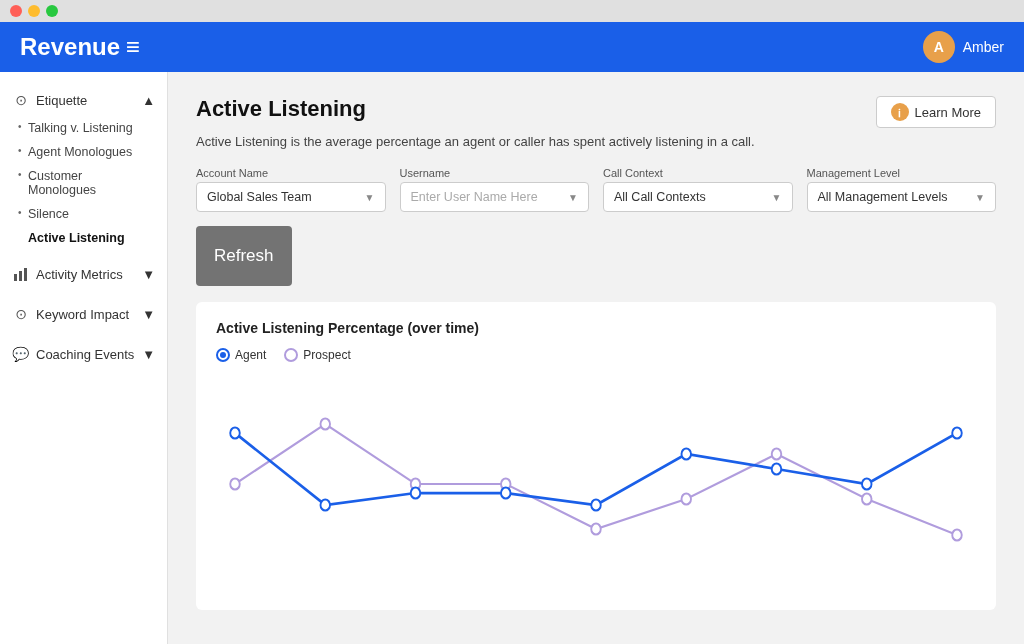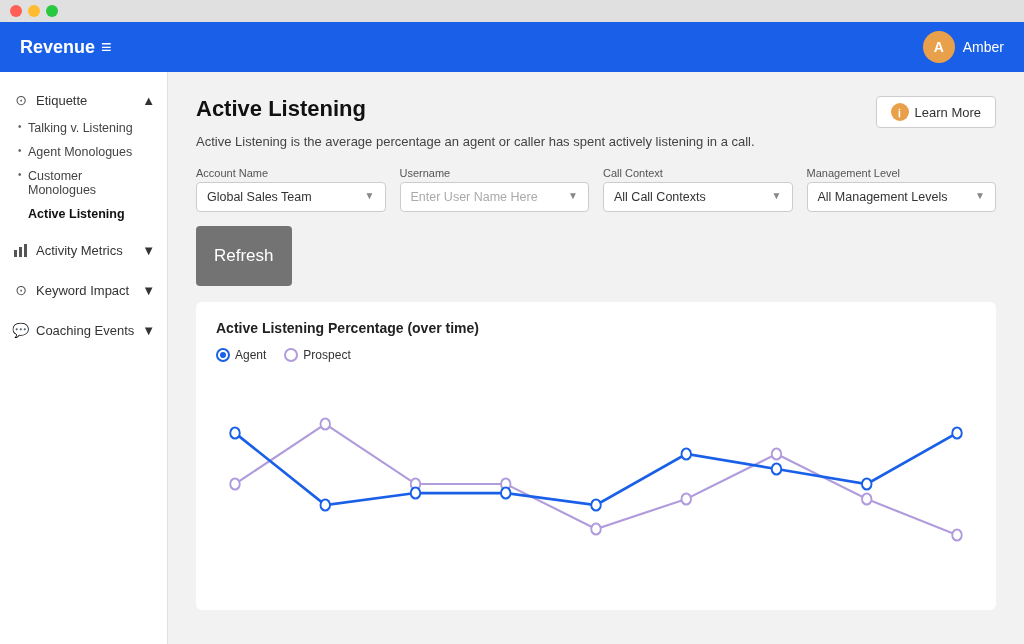--- a/index.html
+++ b/index.html
@@ -25,21 +25,21 @@
     .header {
       height: 50px;
       background: #1a5fe8;
       display: flex;
       align-items: center;
       justify-content: space-between;
       padding: 0 20px;
     }
     .header-logo {
       color: white;
-      font-size: 18px;
+      font-size: 24px;
       font-weight: 600;
       display: flex;
       align-items: center;
       gap: 6px;
     }
     .header-user {
       display: flex;
       align-items: center;
       gap: 8px;
       color: white;
@@ -174,21 +174,21 @@
       gap: 3px;
       flex: 1;
       min-width: 160px;
     }
     .filter-label {
       font-size: 11px;
       color: #555;
     }
     .filter-select {
       display: flex;
-      align-items: flex-start;
+      align-items: center;
       justify-content: space-between;
       background: white;
       border: 1px solid #ccc;
       border-radius: 4px;
       padding: 7px 10px;
       font-size: 12.5px;
       color: #333;
       cursor: pointer;
     }
     .filter-select .chevron-down {
@@ -294,20 +294,23 @@
         <span class="chevron">▲</span>
       </div>
       <div class="sidebar-item">
         <span>Talking v. Listening</span>
       </div>
       <div class="sidebar-item">
         <span>Agent Monologues</span>
       </div>
       <div class="sidebar-item">
         <span>Customer Monologues</span>
+      </div>
+      <div class="sidebar-item">
+        <span>Silence</span>
       </div>
       <div class="sidebar-item active">
         <span>Active Listening</span>
       </div>
     </div>
 
     <div class="sidebar-section">
       <div class="sidebar-section-header-row">
         <div class="left">
           <div class="sidebar-icon">

